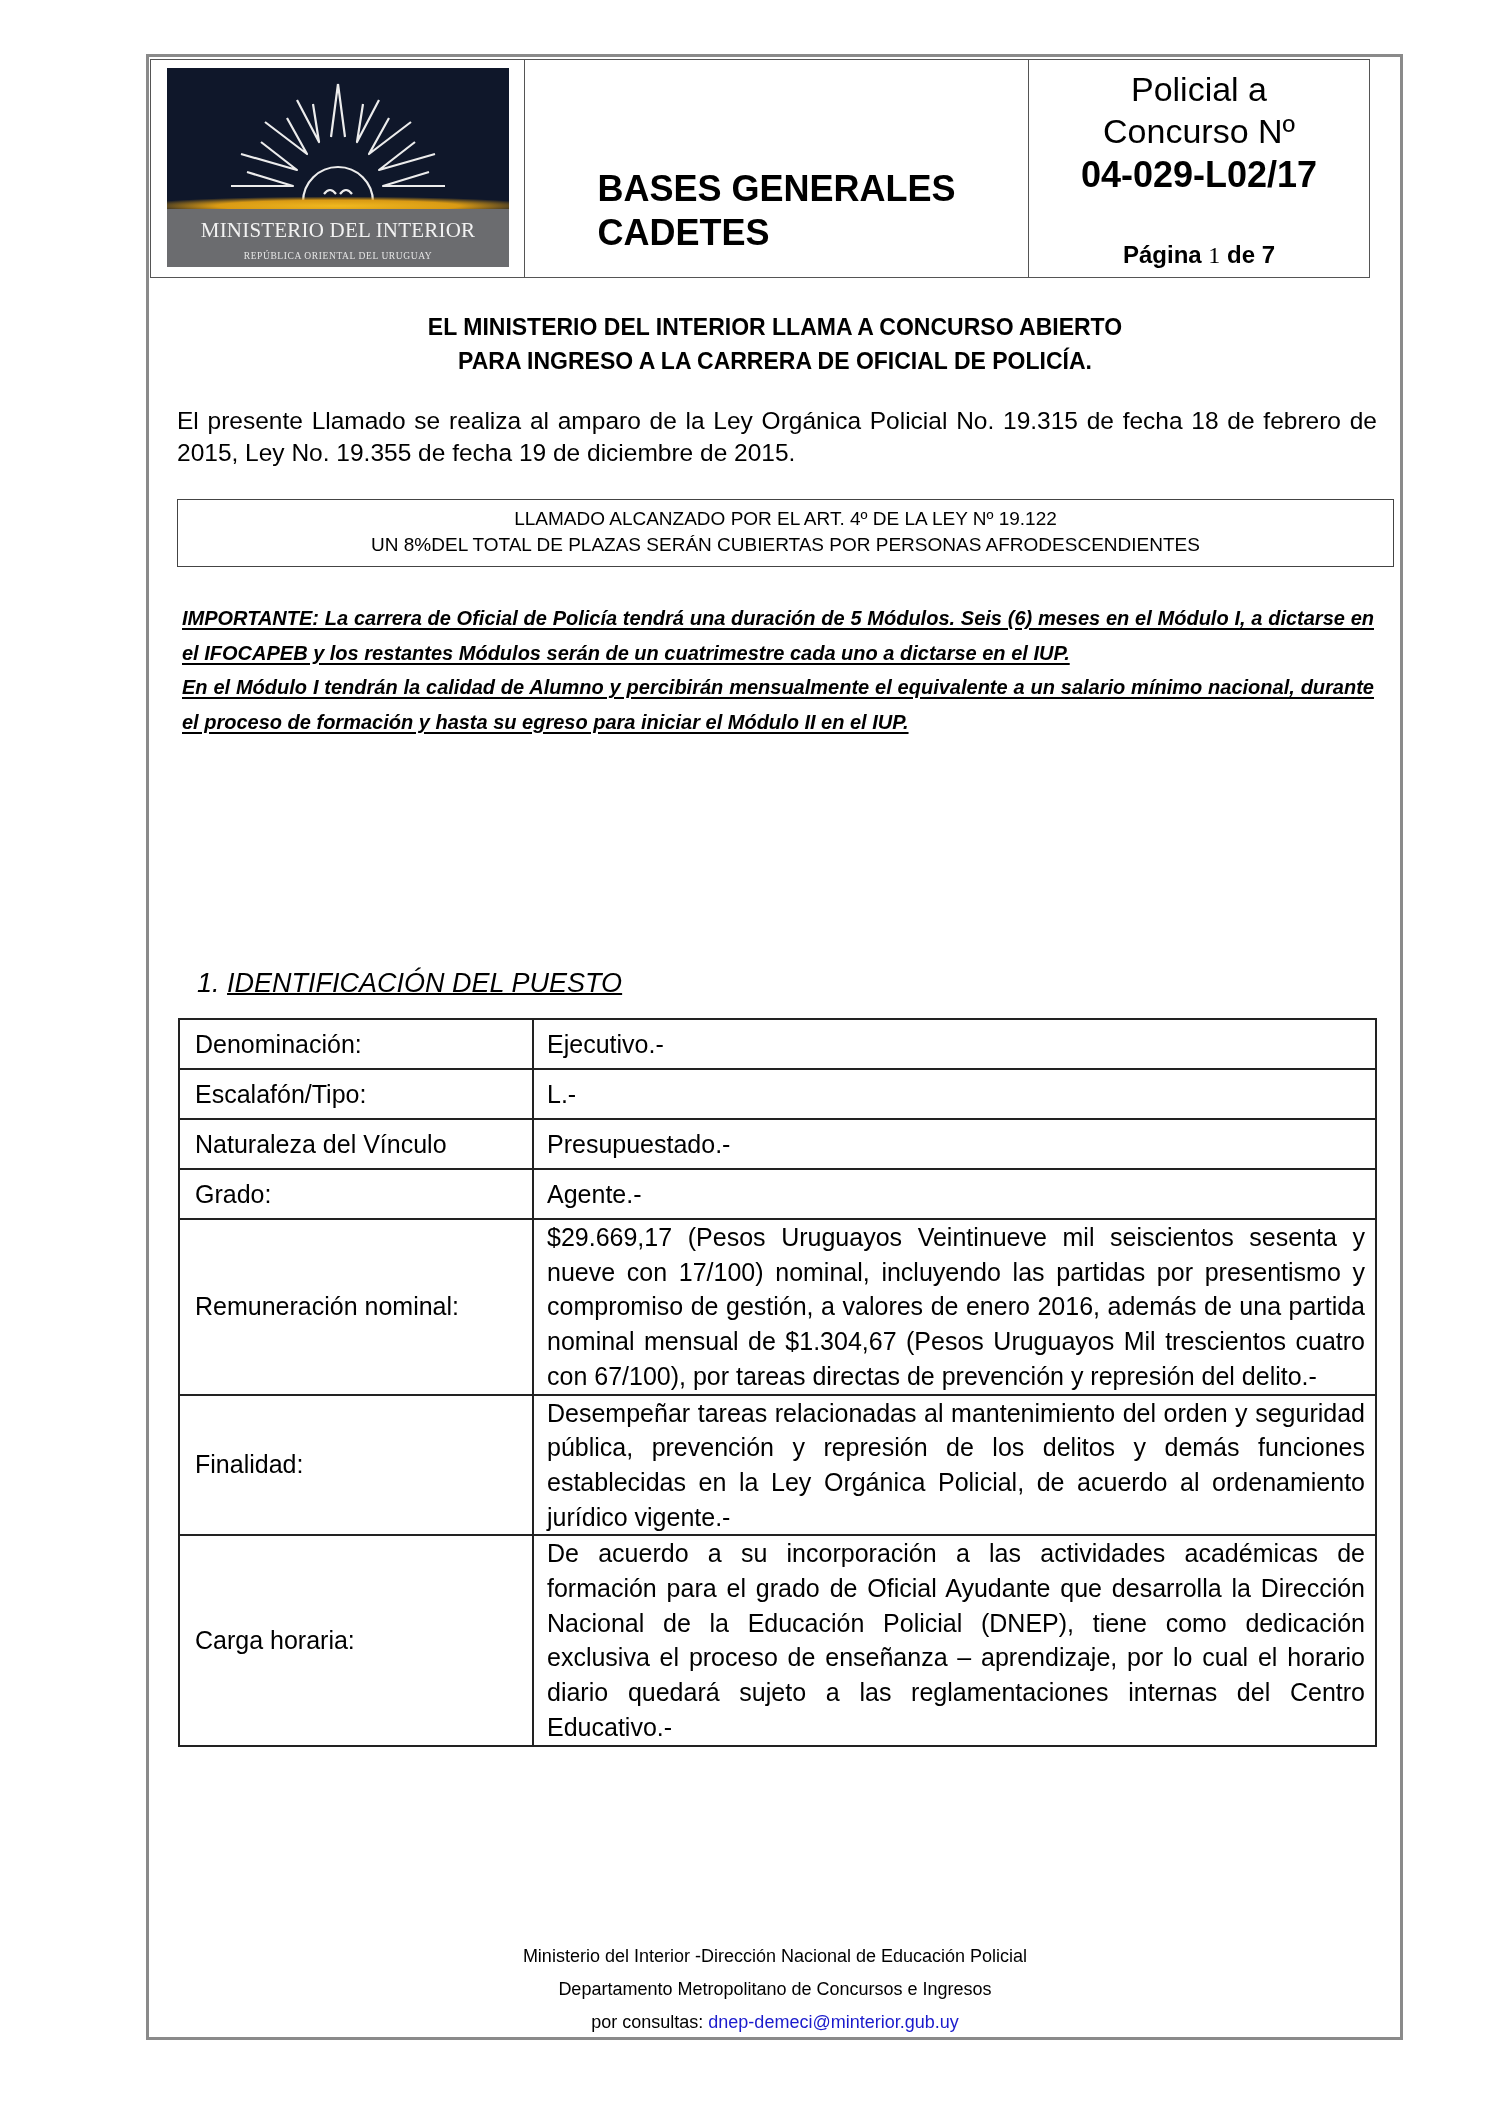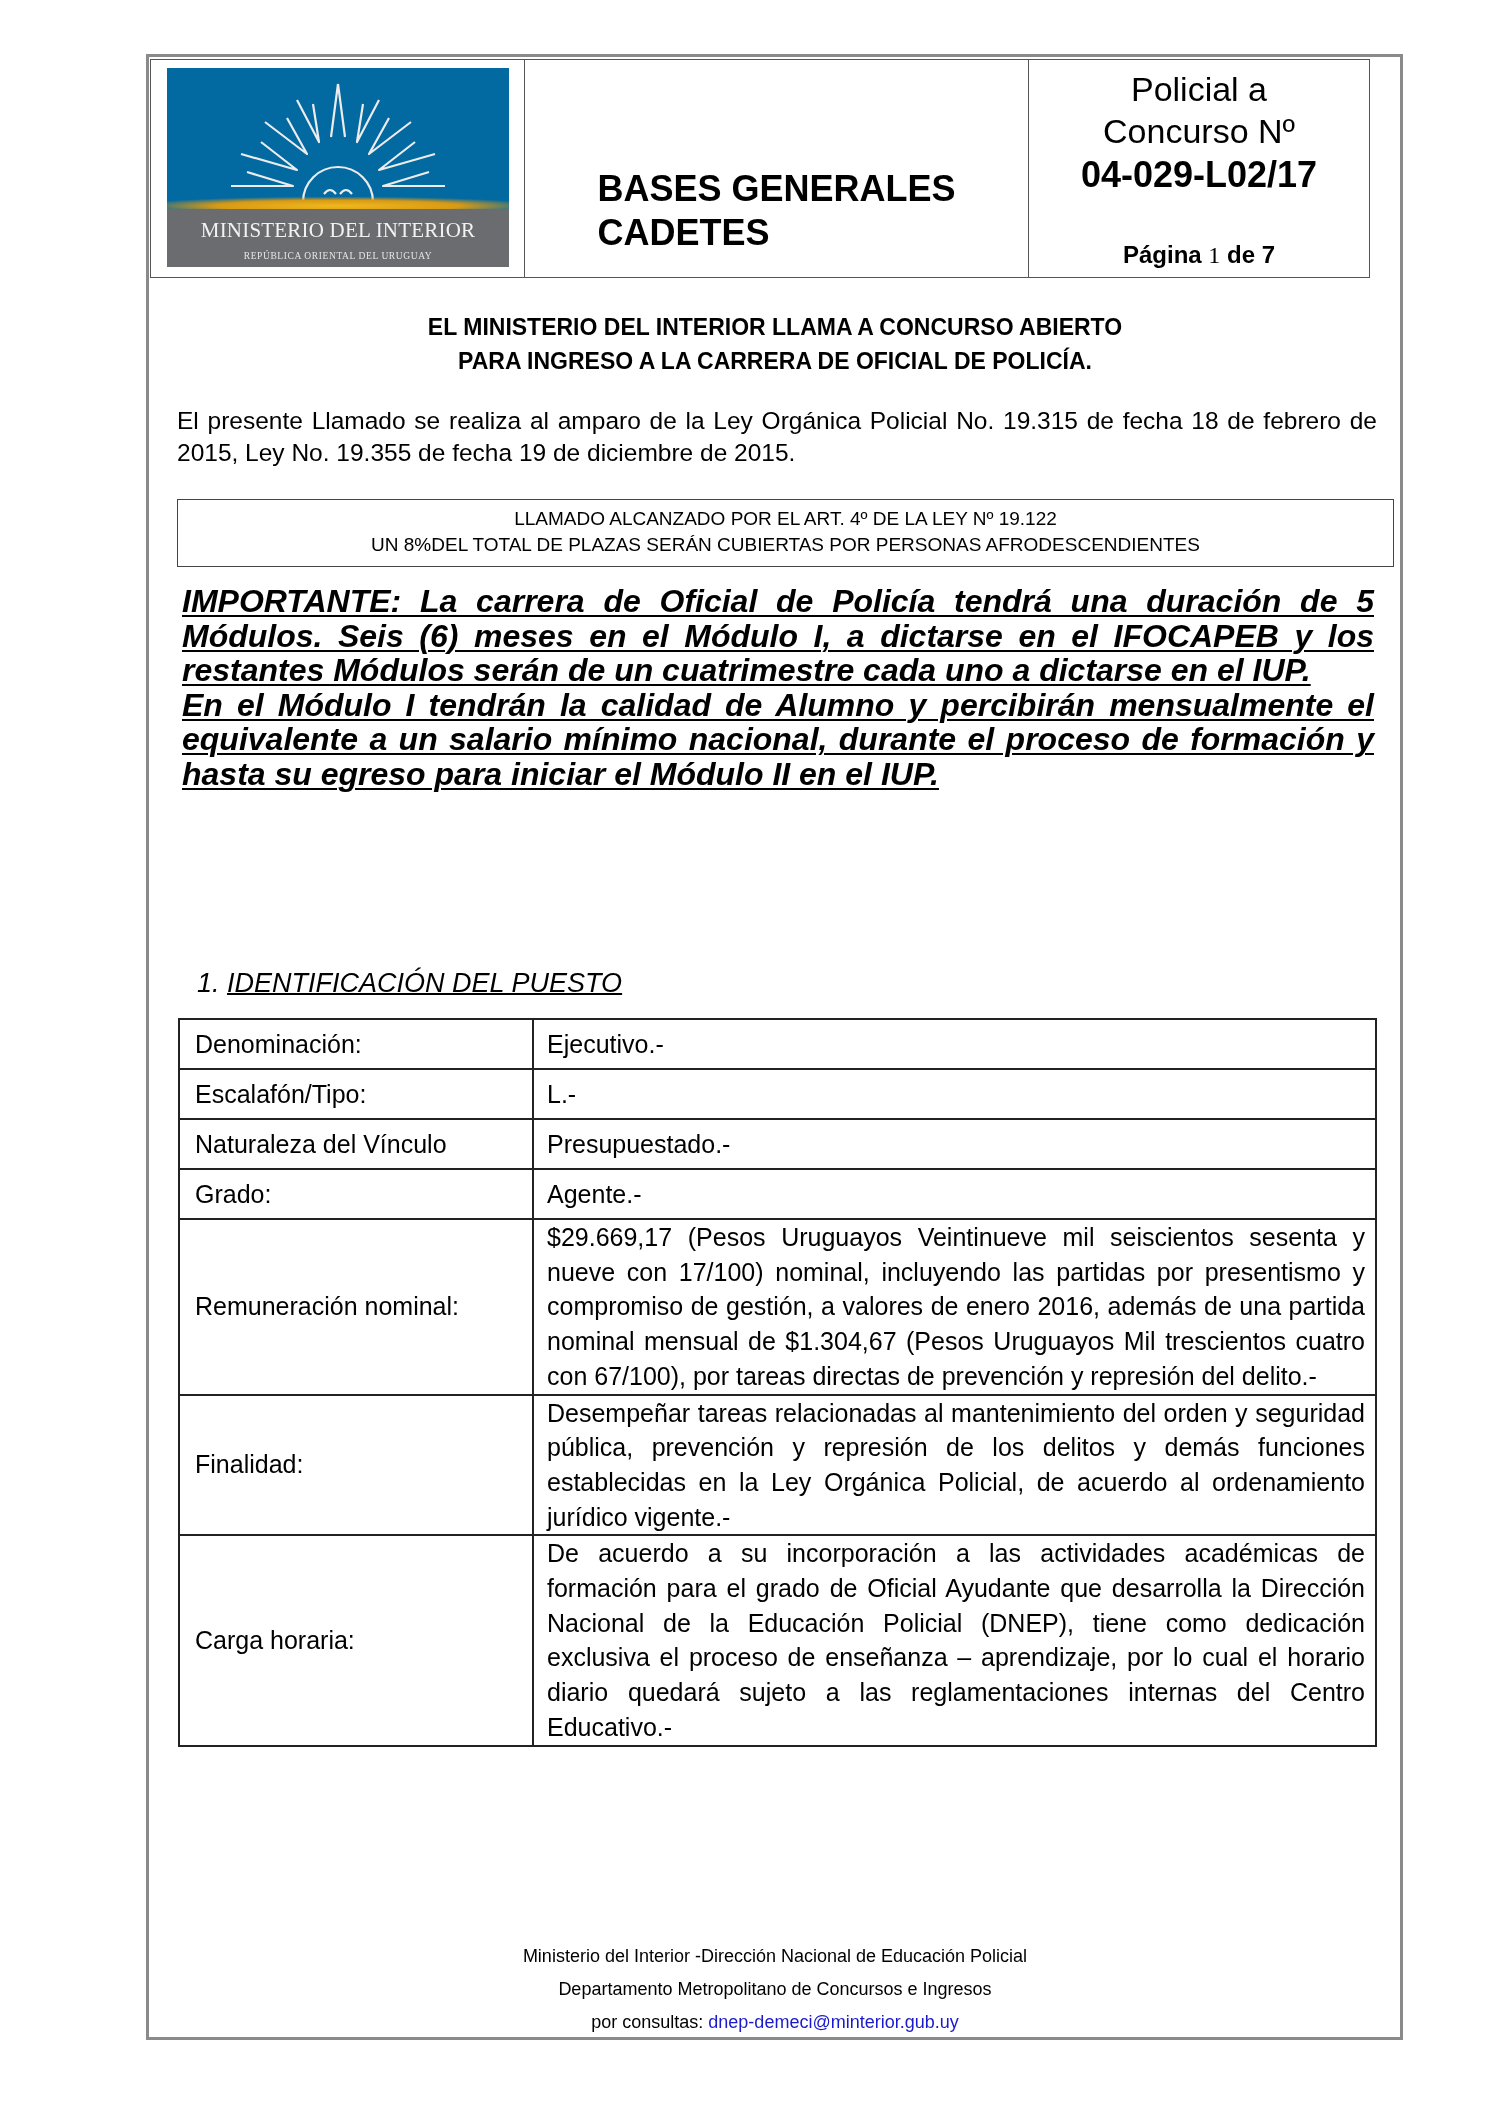--- a/index.html
+++ b/index.html
@@ -12,37 +12,37 @@
   .hdr .c1 { width: 373px; border-right: 1.5px solid #555; position: relative; }
   .hdr .c2 { width: 504px; border-right: 1.5px solid #555; display: flex; align-items: flex-end;
              justify-content: center; padding-bottom: 22px; box-sizing: border-box; }
   .hdr .c3 { flex: 1; text-align: center; padding-top: 8px; box-sizing: border-box; position: relative; }
   .title { font-weight: bold; font-size: 36px; line-height: 44px; text-align: left; }
   .c3 .l1 { font-size: 34px; line-height: 42px; }
   .c3 .num { font-size: 36px; font-weight: bold; line-height: 46px; }
   .c3 .pag { position: absolute; left: 0; right: 0; bottom: 8px; font-size: 24px; font-weight: bold; }
   .c3 .pag .serif { font-family: "Liberation Serif", serif; font-weight: normal; }
   .logo { position: absolute; left: 16px; top: 8px; width: 342px; height: 199px; overflow: hidden;
-          background: #0369a1; }
+          background: #0f172a; }
   .logo .band { position: absolute; left: 0; right: 0; bottom: 0; height: 58px; background: #6b6c6f; }
   .logo .gold { position: absolute; left: -20px; right: -20px; bottom: 52px; height: 18px;
                 background: radial-gradient(ellipse at center, #f0b81f 0%, #d99a14 45%, rgba(166,167,169,0) 75%); }
   .logo .t1 { position: absolute; left: 0; right: 0; bottom: 24px; text-align: center;
               font-family: "Liberation Serif", serif; color: #f2f2f2; font-size: 21px; letter-spacing: 0.2px; }
   .logo .t2 { position: absolute; left: 0; right: 0; bottom: 6px; text-align: center;
               font-family: "Liberation Serif", serif; color: #e6e6e6; font-size: 9.5px; letter-spacing: 0.6px; }
   .logo svg { position: absolute; left: 60px; top: 14px; }
   .heading { position: absolute; left: 150px; width: 1250px; top: 310px; text-align: center;
              font-weight: bold; font-size: 23px; line-height: 34px; }
   .intro { position: absolute; left: 177px; width: 1200px; top: 405px; font-size: 24.5px; line-height: 32px;
            text-align: justify; }
   .box { position: absolute; left: 177px; top: 499px; width: 1217px; height: 68px; border: 1.5px solid #444;
          box-sizing: border-box; text-align: center; font-size: 19px; line-height: 26px; padding-top: 6px; }
-  .important { position: absolute; left: 182px; width: 1192px; top: 584px;
-               font-weight: bold; font-style: italic; font-size: 32px; line-height: 34.6px;
+  .important { position: absolute; left: 182px; width: 1192px; top: 601px;
+               font-weight: bold; font-style: italic; font-size: 20px; line-height: 34.6px;
                text-decoration: underline; text-decoration-thickness: 2px; text-underline-offset: 3px;
                text-align: justify; }
   .important p { margin: 0; }
   .sec { position: absolute; left: 153px; top: 968px; font-size: 27px; font-weight: normal; font-style: italic; margin-left: 44px; }
   .sec .u { text-decoration: underline; text-decoration-thickness: 2px; }
   table.id { position: absolute; left: 178px; top: 1018px; width: 1199px; border-collapse: collapse;
              font-size: 25px; }
   table.id td { border: 2px solid #222; vertical-align: middle; padding: 0 10px 0 15px; }
   table.id td.lbl { width: 327px; }
   table.id td.val { padding: 0 10px 0 13px; text-align: justify; line-height: 34.7px; }

